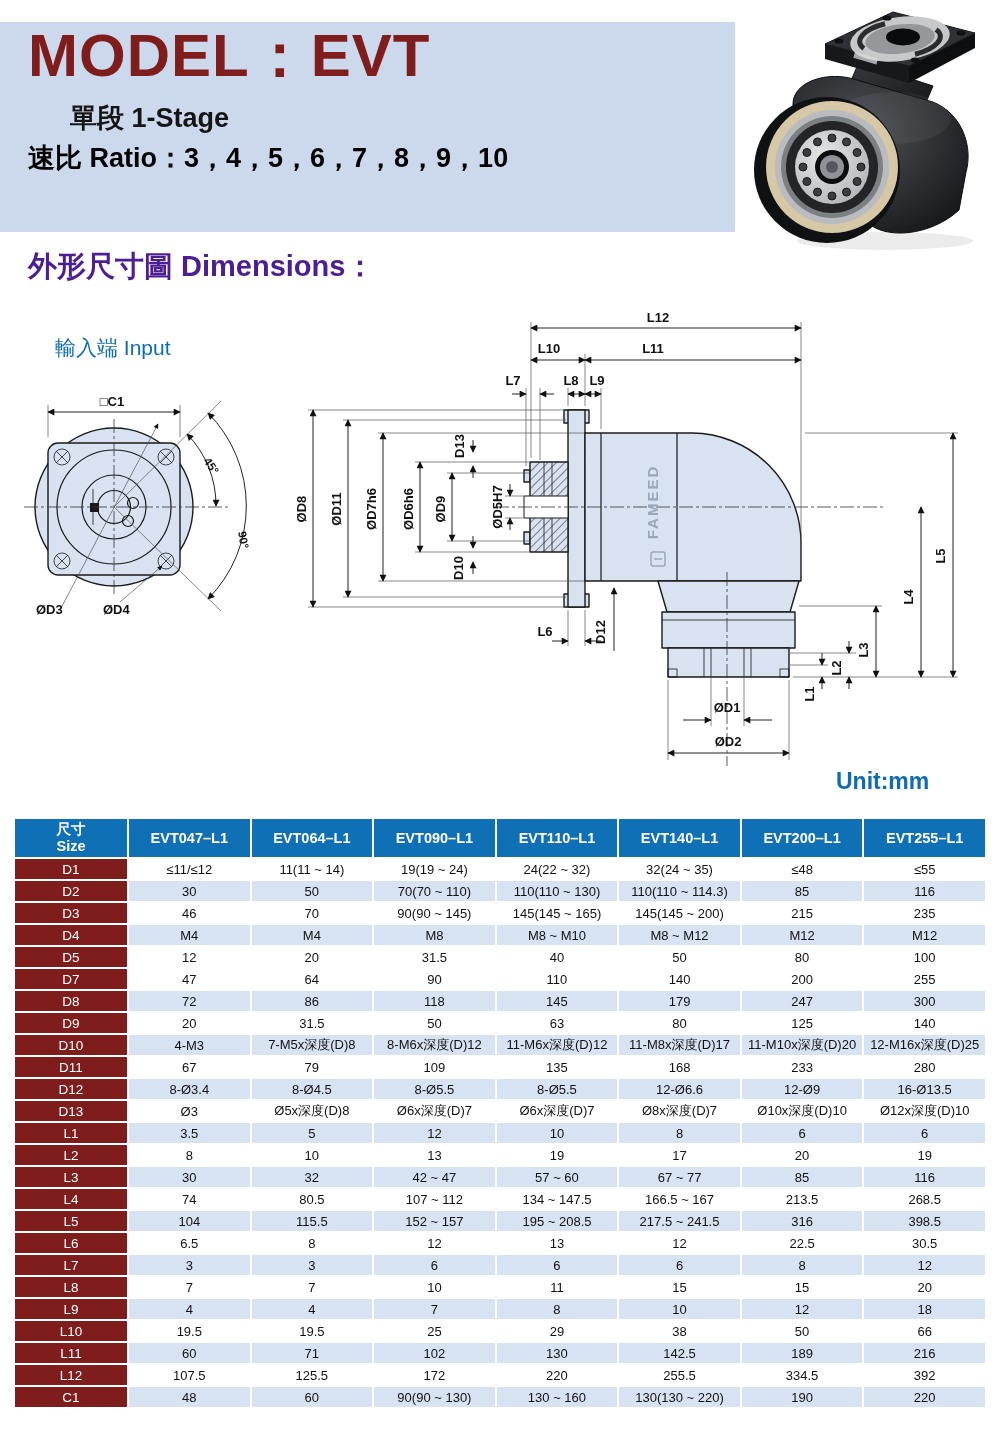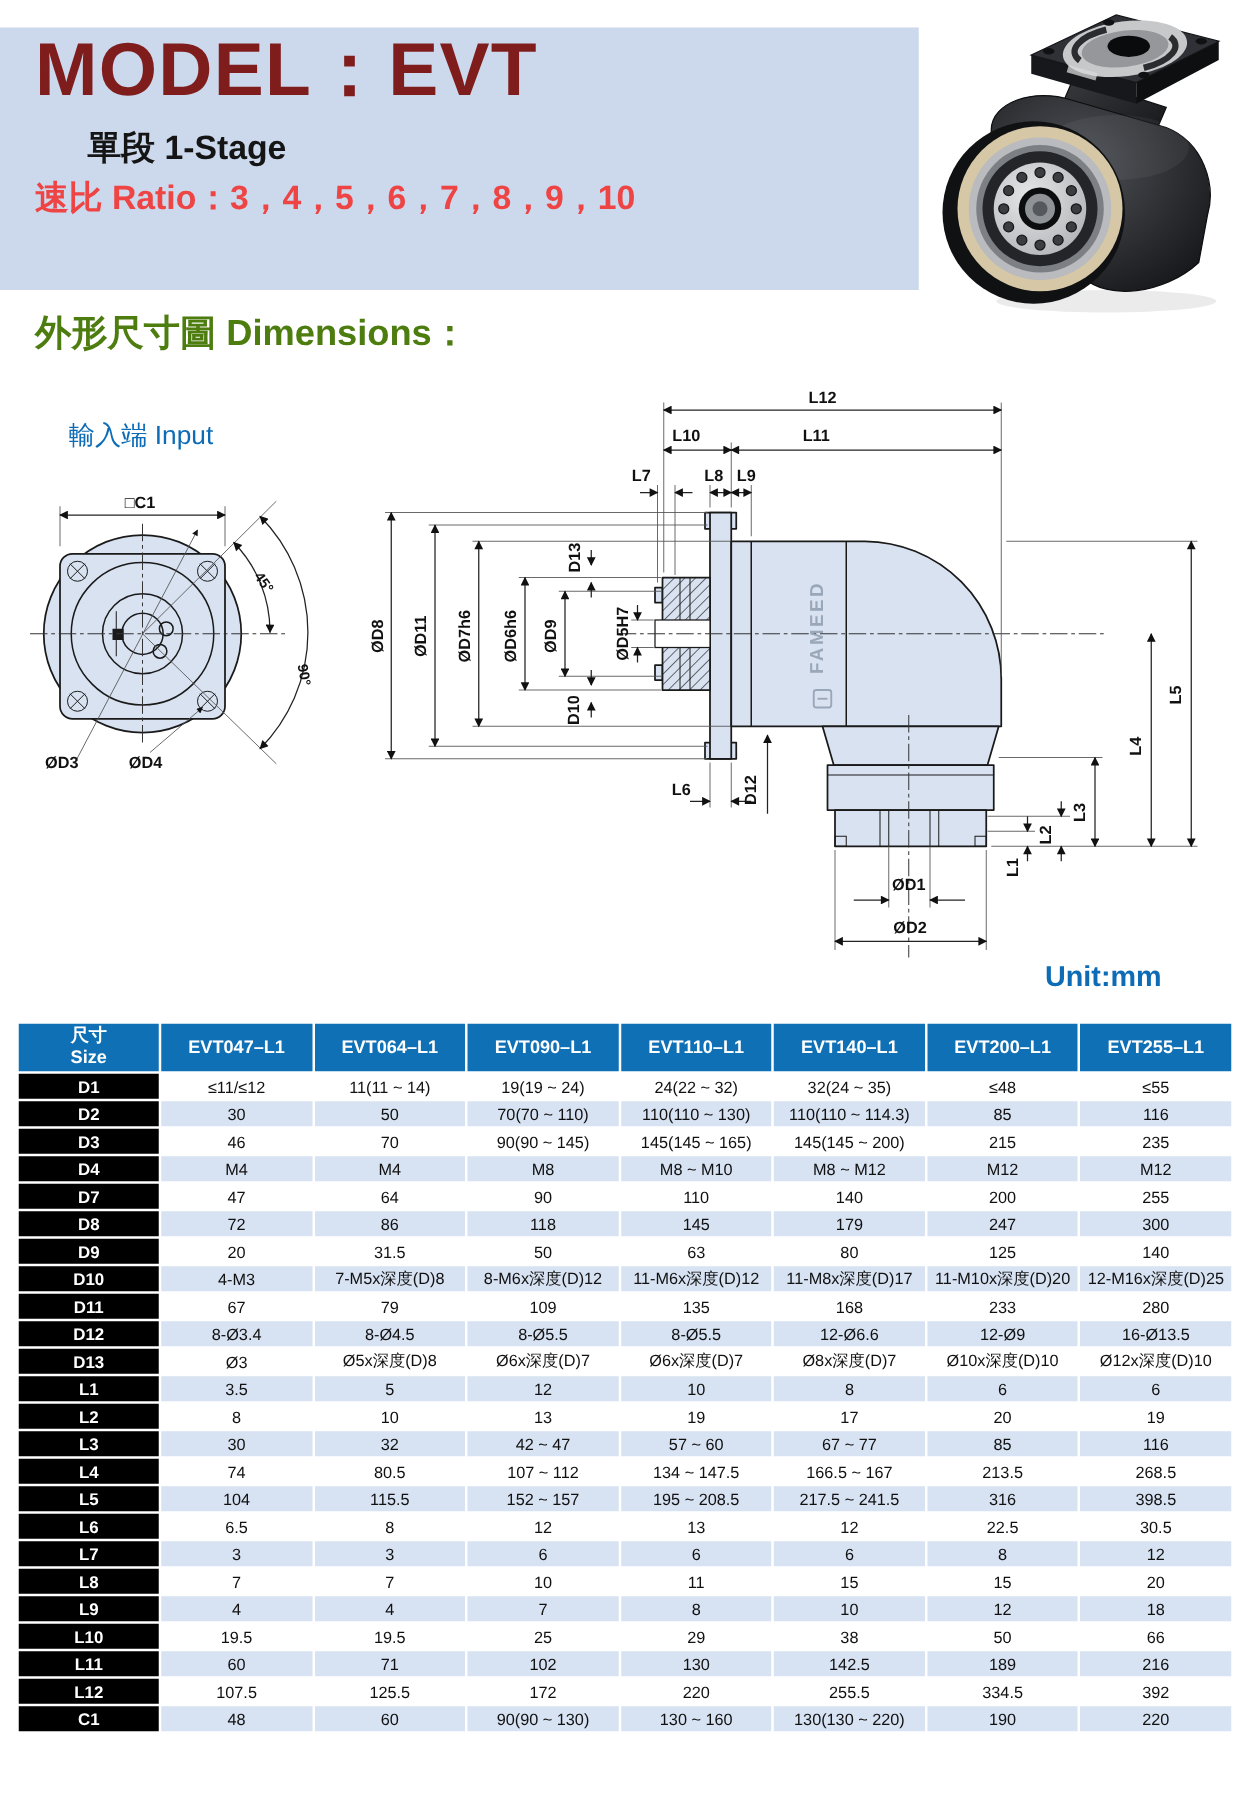--- a/index.html
+++ b/index.html
@@ -5,43 +5,43 @@
   html,body{margin:0;padding:0;}
   body{
     width:1000px;height:1443px;position:relative;background:#fff;
     font-family:"Liberation Sans",sans-serif;color:#111;overflow:hidden;
   }
   .abs{position:absolute;}
   
   #banner{left:0;top:22px;width:994px;height:210px;background:#ccd8ec;}
   #model-title{left:28px;top:16px;font-size:60px;font-weight:bold;color:#7f1d1d;letter-spacing:1px;}
   #stage-line{left:28px;top:100px;font-size:27px;font-weight:bold;color:#151515;margin-left:42px;}
-  #ratio-line{left:28px;top:140px;font-size:27px;font-weight:bold;color:#ef4444;}
+  #ratio-line{left:28px;top:140px;font-size:27px;font-weight:bold;color:#000000;}
   
   #photo-box{left:735px;top:0;width:260px;height:256px;background:#fff;}
   
-  #section-title{left:28px;top:247px;font-size:29px;font-weight:bold;color:#4d7c0f;}
+  #section-title{left:28px;top:247px;font-size:29px;font-weight:bold;color:#4c1d95;}
   #input-label{left:55px;top:334px;font-size:21px;font-weight:normal;color:#0d6cb5;}
   #unit-label{left:836px;top:768px;width:142px;font-size:23px;font-weight:bold;color:#0d6cb5;}
   
   #drawing{left:0;top:300px;}
   .o{fill:#d8e2f1;stroke:#1a1a1a;stroke-width:1.4;stroke-linejoin:round;}
   .ol{fill:none;stroke:#1a1a1a;stroke-width:1.2;}
   .thin{fill:none;stroke:#1a1a1a;stroke-width:0.8;}
   .ext{fill:none;stroke:#555;stroke-width:0.7;}
   .dim{fill:none;stroke:#222;stroke-width:1;}
   .axis{fill:none;stroke:#333;stroke-width:0.8;stroke-dasharray:14 3 3 3;}
   .dl{font:bold 13px "Liberation Sans",sans-serif;fill:#111;}
   .dls{font:bold 11.5px "Liberation Sans",sans-serif;fill:#111;}
   .brand{font:bold 15px "Liberation Sans",sans-serif;fill:#9aa7b8;letter-spacing:2px;}
   
   #dim-table{left:13px;top:817px;width:974px;border-collapse:separate;border-spacing:2px;table-layout:fixed;}
   #dim-table th,#dim-table td{text-align:center;vertical-align:middle;padding:0 2px;white-space:nowrap;overflow:hidden;}
   #dim-table thead th{background:#0f70b6;color:#fff;font-size:14.5px;font-weight:bold;height:38px;line-height:17px;}
-  #dim-table tbody th{background:#000000;color:#fff;font-size:13.5px;font-weight:bold;height:20px;}
+  #dim-table tbody th{background:#7f1d1d;color:#fff;font-size:13.5px;font-weight:normal;height:20px;}
   #dim-table td{font-size:13px;color:#111;background:#fff;height:20px;}
   #dim-table tr.alt td{background:#d7e2f2;}
   #dim-table col.lab{width:112px;}
 </style>
 </head>
 <body>
 
 <div class="abs" id="banner"></div>
 <div class="abs" id="model-title">MODEL：EVT</div>
 <div class="abs" id="stage-line">單段  1-Stage</div>
@@ -379,20 +379,30 @@
         <th>D4</th>
         <td>M4</td>
         <td>M4</td>
         <td>M8</td>
         <td>M8 ~ M10</td>
         <td>M8 ~ M12</td>
         <td>M12</td>
         <td>M12</td>
       </tr>
       <tr>
+        <th>D5</th>
+        <td>12</td>
+        <td>20</td>
+        <td>31.5</td>
+        <td>40</td>
+        <td>50</td>
+        <td>80</td>
+        <td>100</td>
+      </tr>
+      <tr>
         <th>D7</th>
         <td>47</td>
         <td>64</td>
         <td>90</td>
         <td>110</td>
         <td>140</td>
         <td>200</td>
         <td>255</td>
       </tr>
       <tr class="alt">

